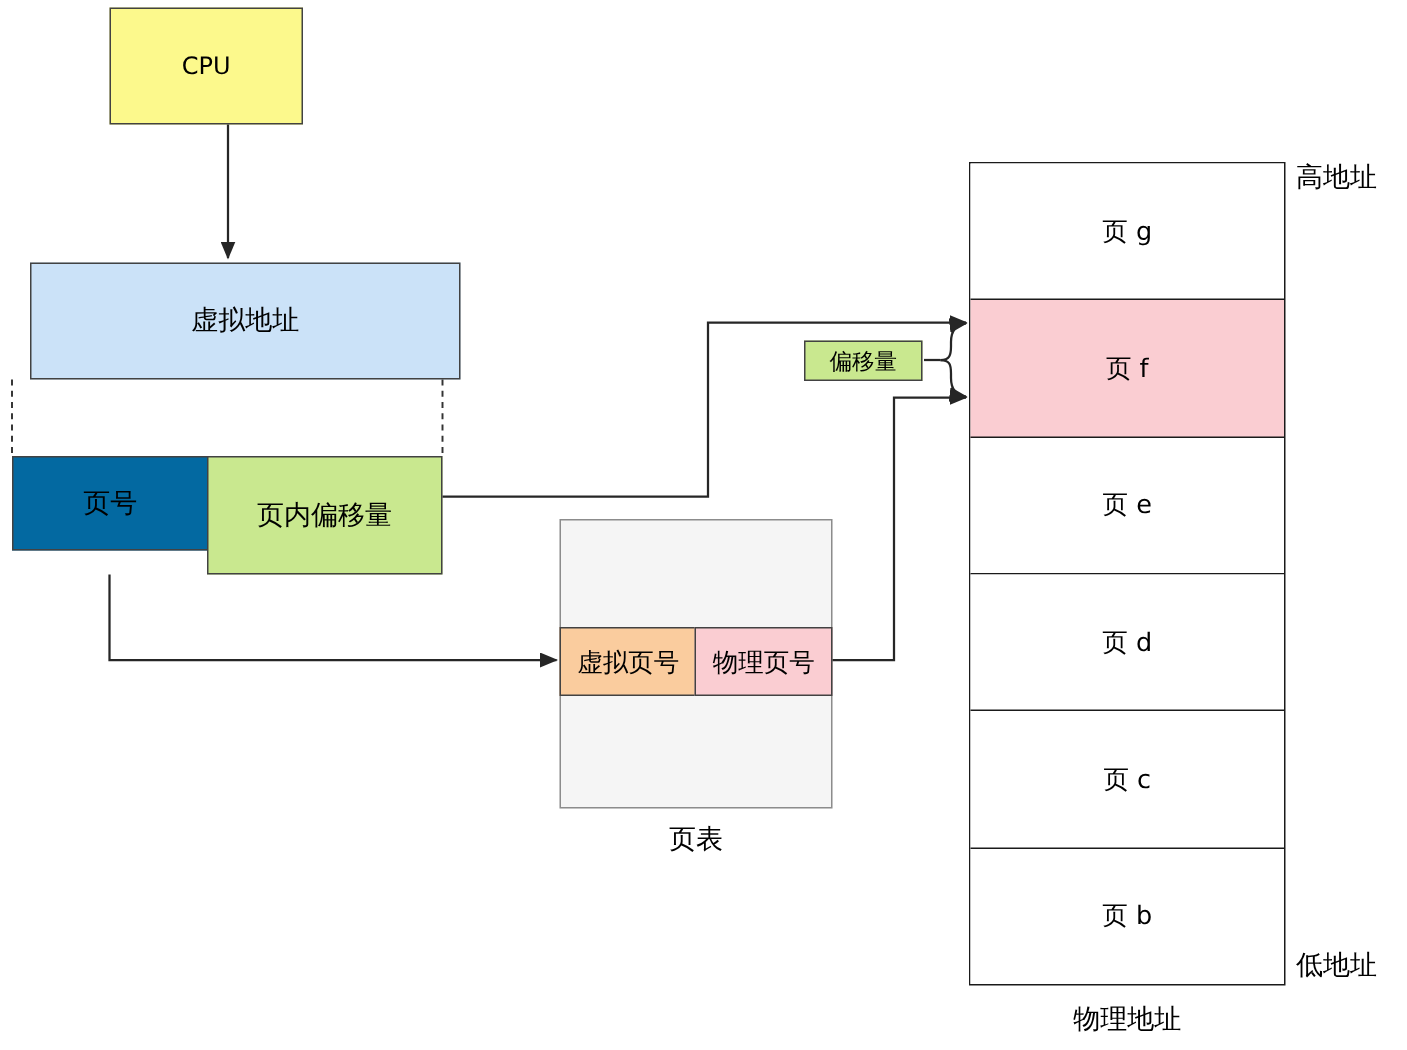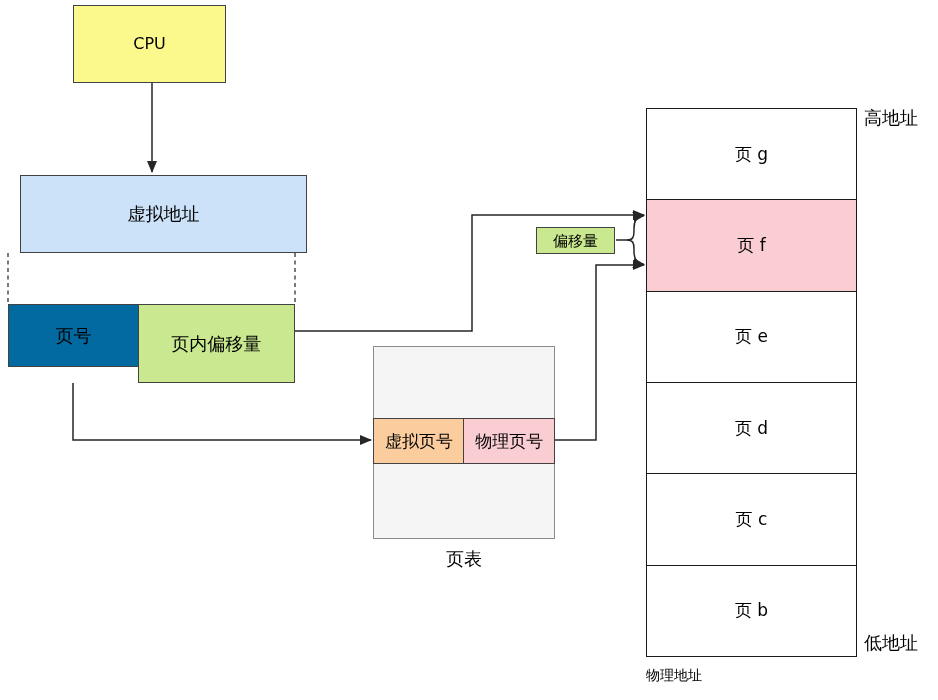--- a/index.html
+++ b/index.html
@@ -17,21 +17,21 @@
     box-sizing: border-box;
     display: flex;
     align-items: center;
     justify-content: center;
     border: 1.5px solid #424242;
     font-size: 18px;
     line-height: 1.2;
     text-align: center;
     white-space: nowrap;
   }
-  .cpu-box        { left: 73px;  top: 5px;   width: 153px; height: 78px; background: #FCF98C; font-size: 16px; }
+  .cpu-box        { left: 73px;  top: 5px;   width: 129px; height: 78px; background: #FCF98C; font-size: 16px; }
   .vaddr-box      { left: 20px;   top: 175px; width: 287px; height: 78px; background: #CBE2F8; }
   .pnum-box       { left: 8px;   top: 304px; width: 131px; height: 63px; background: #0369a1; }
   .poff-box       { left: 137.5px; top: 304px; width: 157.5px; height: 79px; background: #C9E88F; }
   .offset-tag     { left: 536px; top: 227px; width: 79px;  height: 27px; background: #C9E88F; font-size: 15px; }
   .ptable-box     { left: 373px; top: 346px; width: 182px; height: 193px; background: #F5F5F5; border: 1.3px solid #8C8C8C; }
   .pt-entry {
     position: absolute; left: 373px; top: 418px; width: 182px; height: 46px;
     box-sizing: border-box; display: flex;
   }
   .pt-cell {
@@ -52,21 +52,21 @@
   .memrow {
     flex: 1; display: flex; align-items: center; justify-content: center;
     font-size: 17px; border-bottom: 1.8px solid #1a1a1a; background: #ffffff;
     white-space: nowrap;
   }
   .memrow:last-child { border-bottom: none; }
   .memrow.highlighted { background: #FACDD2; }
   .side-label { position: absolute; font-size: 18px; white-space: nowrap; }
   .label-high  { left: 864px; top: 106px; }
   .label-low   { left: 864px; top: 631px; }
-  .mem-caption { left: 646px; top: 667px; width: 211px; position: absolute; font-size: 14px; }
+  .mem-caption { left: 646px; top: 667px; width: 211px; text-align: center; position: absolute; font-size: 18px; }
   .overlay {
     position: absolute; left: 0; top: 0; width: 938px; height: 700px;
     pointer-events: none; z-index: 5;
   }
 </style>
 </head>
 <body>
 
 <div class="canvas">
 

